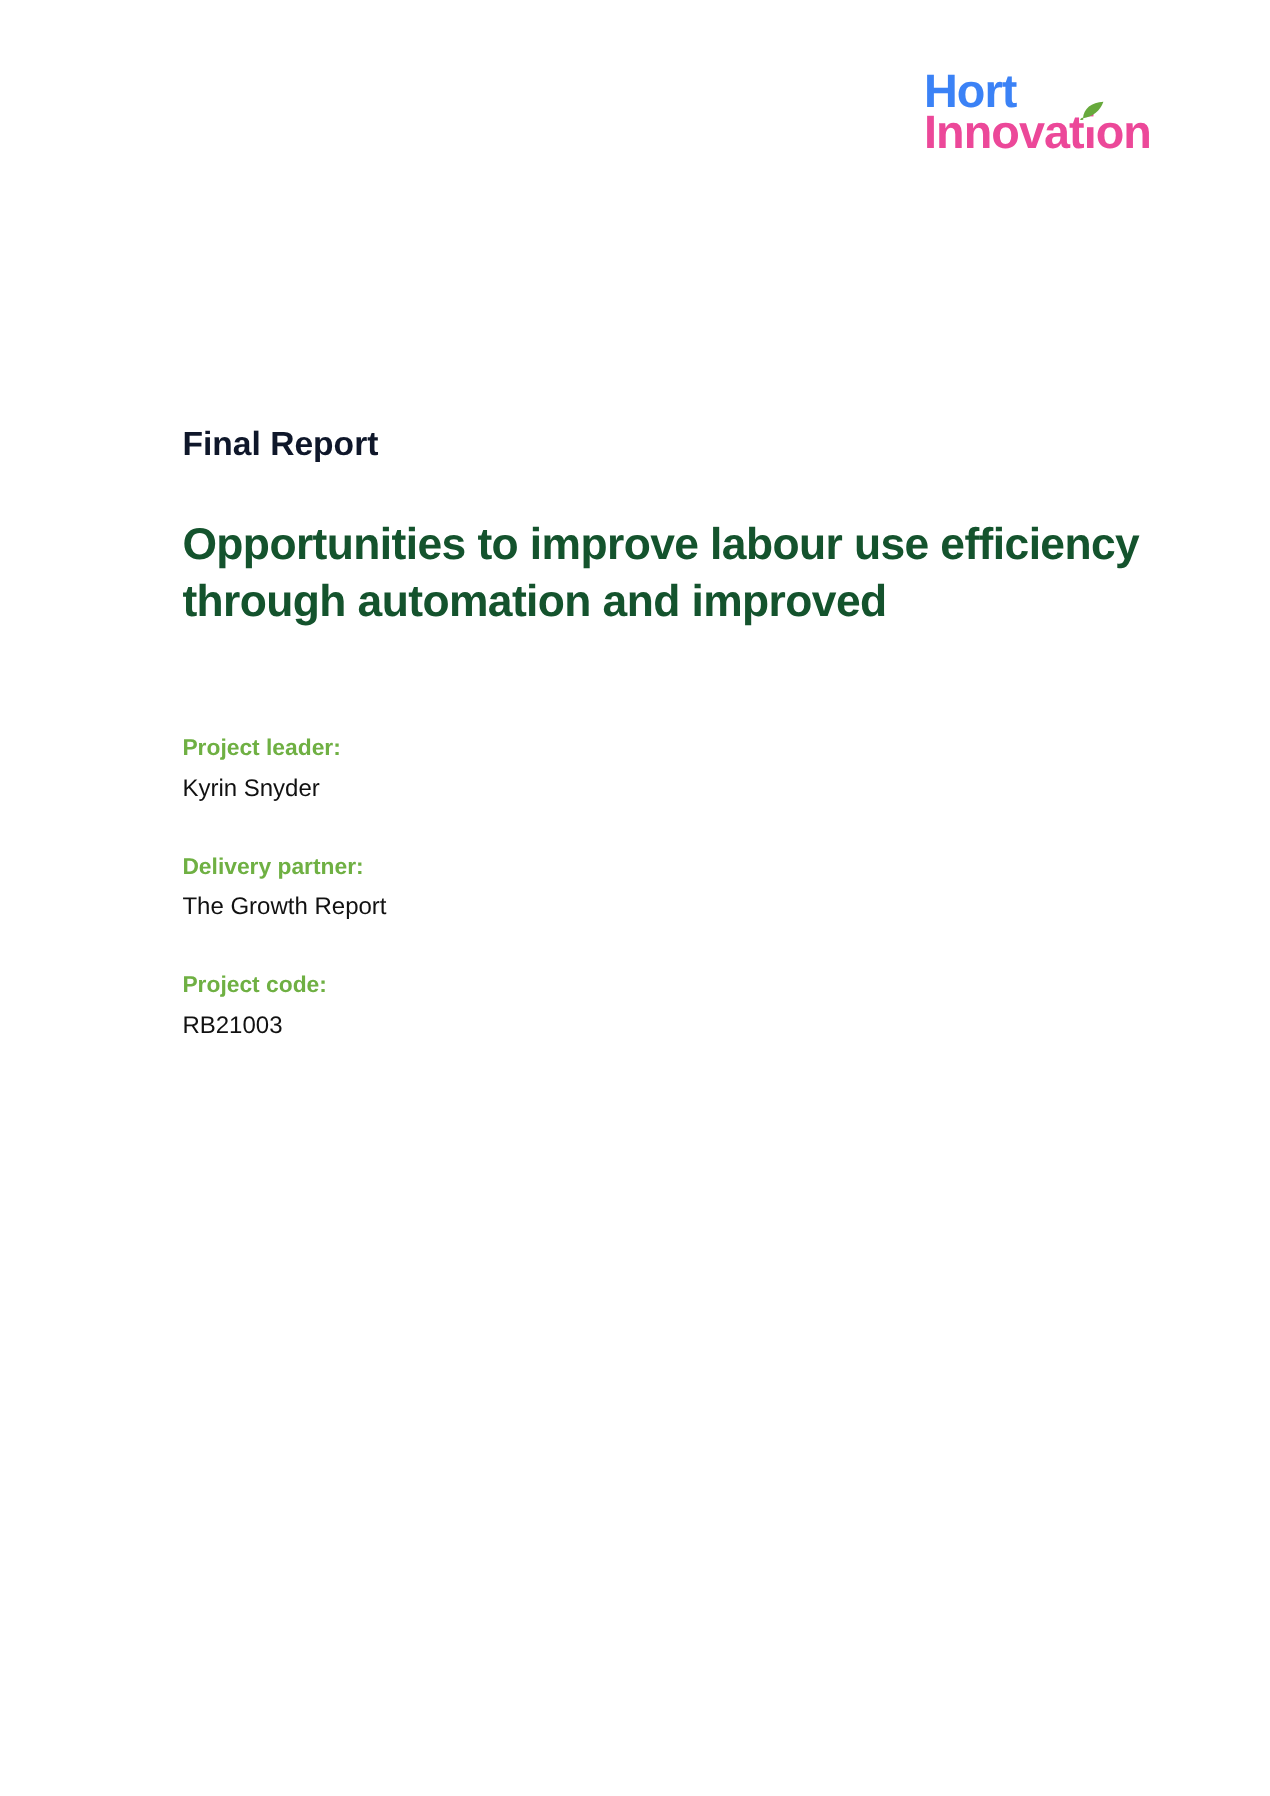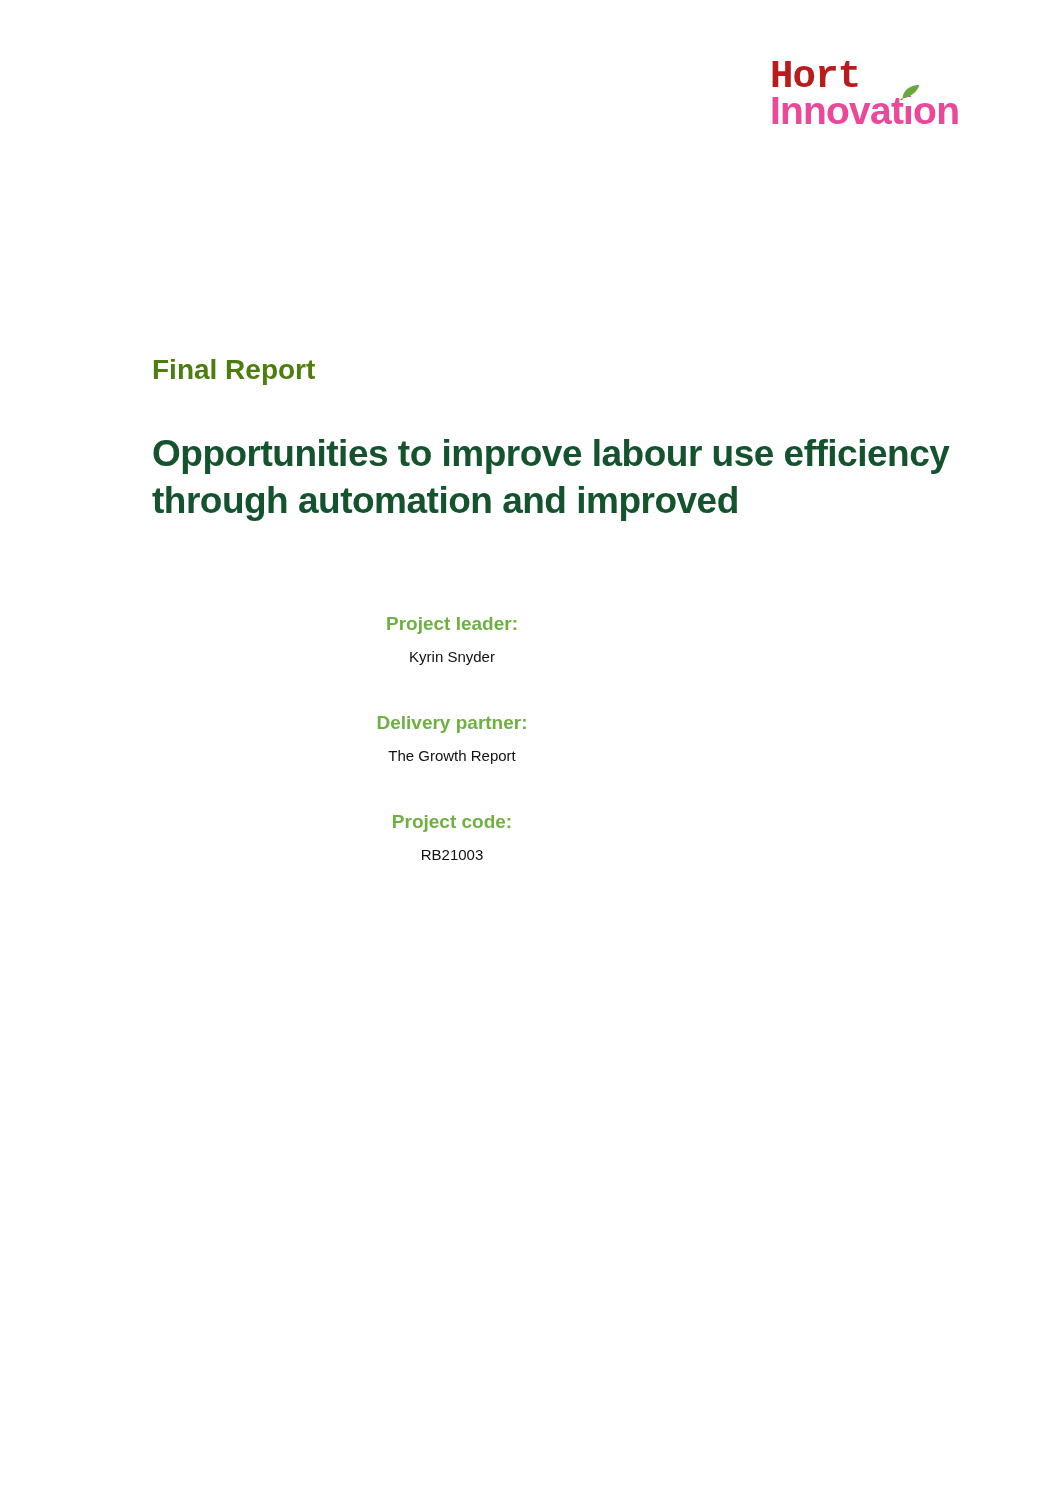--- a/index.html
+++ b/index.html
@@ -17,21 +17,21 @@
     position: absolute;
     left: 770px;
     top: 60px;
   }
   .logo-line {
     font-weight: bold;
     font-size: 39px;
     line-height: 34px;
     letter-spacing: -0.8px;
   }
-  .logo-line1 { color: #b91c1c; font-family: Liberation Mono, monospace; }
+  .logo-line1 { color: #3b82f6; }
   .logo-line2 { color: #ec4899; position: relative; }
   .tittle-mask {
     position: absolute;
     left: 135px;
     top: 3px;
     width: 10px;
     height: 9px;
     background: #ffffff;
   }
   .leaf {
@@ -40,51 +40,51 @@
     top: -10px;
   }
 
   
   .kicker {
     position: absolute;
     left: 152px;
     top: 354px;
     font-size: 28px;
     font-weight: bold;
-    color: #4d7c0f;
+    color: #0f172a;
   }
   .title {
     position: absolute;
     left: 152px;
     top: 430px;
     width: 850px;
     font-size: 37px;
     font-weight: bold;
     color: #14532d;
     line-height: 47px;
     letter-spacing: -0.5px;
   }
 
   
   .fields {
     position: absolute;
     left: 152px;
     top: 612px;
     width: 600px;
   }
-  .field { margin-bottom: 42px; text-align: center; }
+  .field { margin-bottom: 42px; }
   .field-label {
     font-size: 19px;
     font-weight: bold;
     color: #6FB043;
     line-height: 24px;
     margin-bottom: 9px;
   }
   .field-value {
-    font-size: 15px;
+    font-size: 20px;
     font-weight: normal;
     color: #111111;
     line-height: 24px;
   }
 </style>
 </head>
 <body>
 
 <div class="page">
 

